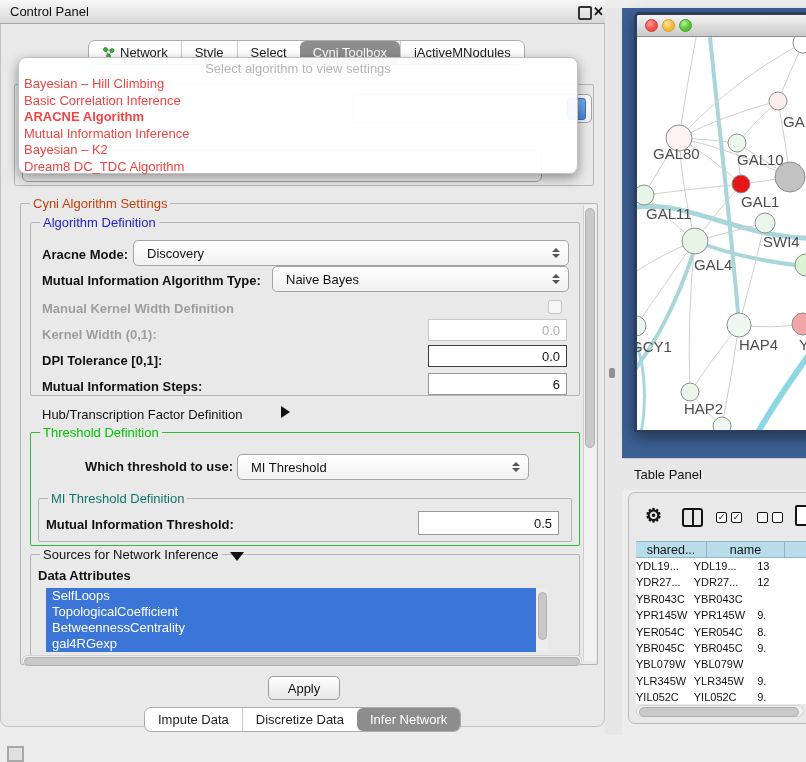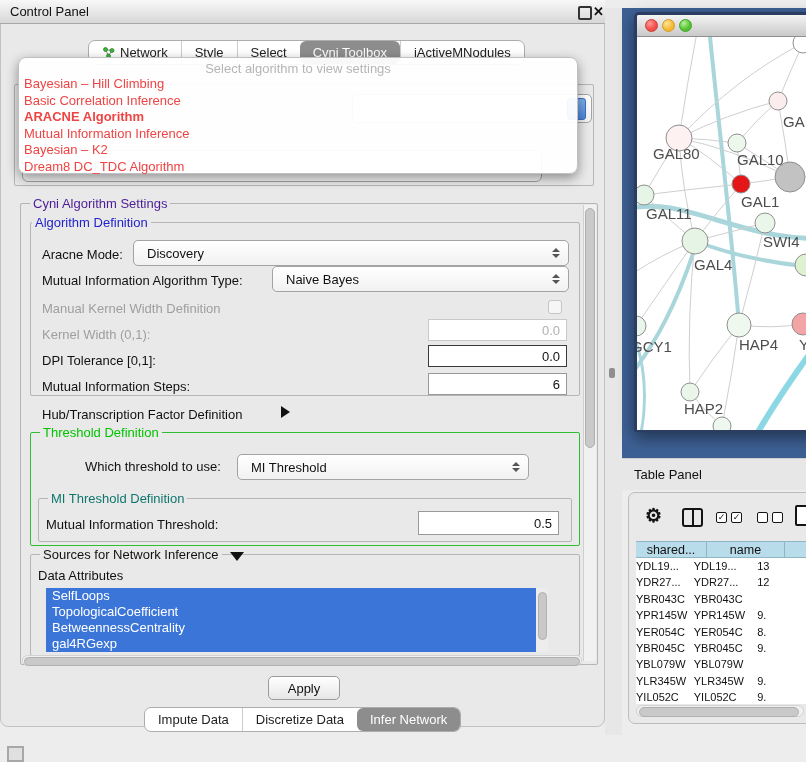--- a/index.html
+++ b/index.html
@@ -1,20 +1,20 @@
 <!DOCTYPE html>
 <html><head>
 <meta charset="utf-8">
 <style>
   html,body{margin:0;padding:0;background:#ededed;}
   #wrap{position:relative;width:806px;height:762px;overflow:hidden;background:#ededed;
         font-family:"Liberation Sans",sans-serif;-webkit-font-smoothing:antialiased;}
   .abs{position:absolute;}
   .lab{font-size:13px;color:#111;white-space:nowrap;}
-  .bold{font-weight:normal;}
+  .bold{font-weight:bold;}
   .dis{color:#9e9e9e;}
   .combo{background:linear-gradient(#ffffff,#f1f1f1);border:1px solid #a3a3a3;border-radius:5px;
          display:flex;align-items:center;font-size:13px;color:#111;}
   .combo .tx{padding-left:13px;white-space:nowrap;}
   .spin{position:absolute;right:8px;top:50%;transform:translateY(-50%);}
   .spin i{display:block;width:0;height:0;border-left:4px solid transparent;border-right:4px solid transparent;}
   .spin .up{border-bottom:4px solid #555;margin-bottom:2px;}
   .spin .dn{border-top:4px solid #555;}
   .fld{background:#fff;border:1px solid #999;font-size:13px;display:flex;align-items:center;
        justify-content:flex-end;padding:0 6px;color:#111;}
@@ -93,28 +93,28 @@
         <div class="algo-item">Bayesian – Hill Climbing</div>
         <div class="algo-item">Basic Correlation Inference</div>
         <div class="algo-item b">ARACNE Algorithm</div>
         <div class="algo-item">Mutual Information Inference</div>
         <div class="algo-item">Bayesian – K2</div>
         <div class="algo-item">Dream8 DC_TDC Algorithm</div>
       </div>
   </div>
 
   <div class="abs grp" style="left:20px;top:203px;width:576px;height:460px;"></div>
-  <span class="abs leg" style="left:30px;top:196px;color:#4c1d95;">Cyni Algorithm Settings</span>
+  <span class="abs leg" style="left:30px;top:196px;color:#c2410c;">Cyni Algorithm Settings</span>
 
   <div class="abs" style="left:583px;top:205px;width:12px;height:456px;background:#f1f1f1;border-left:1px solid #cfcfcf;">
     <div class="thumb" style="position:absolute;left:1px;top:3px;width:8px;height:238px;"></div>
   </div>
 
   <div class="abs grp" style="left:30px;top:222px;width:548px;height:172px;"></div>
-  <span class="abs leg" style="left:32px;top:215px;color:#2222cc;">Algorithm Definition</span>
+  <span class="abs leg" style="left:40px;top:215px;color:#2222cc;">Algorithm Definition</span>
 
   <span class="abs lab bold" style="left:42px;top:247px;">Aracne Mode:</span>
   <div class="abs combo" style="left:133px;top:240px;width:434px;height:24px;">
     <span class="tx">Discovery</span>
     <span class="spin">
         <i class="up"></i>
         <i class="dn"></i>
       </span>
   </div>
 

